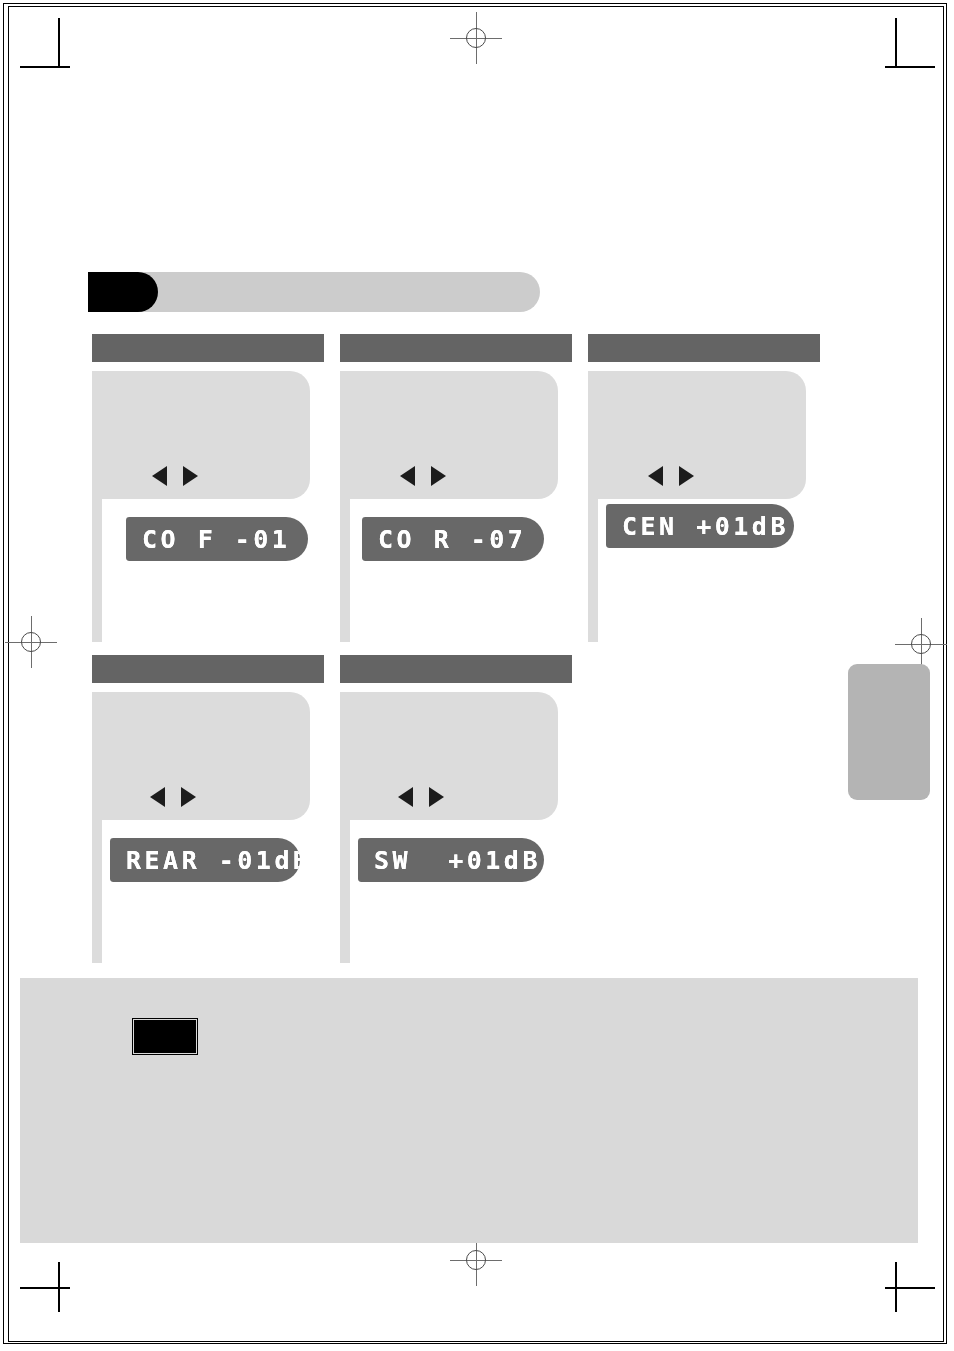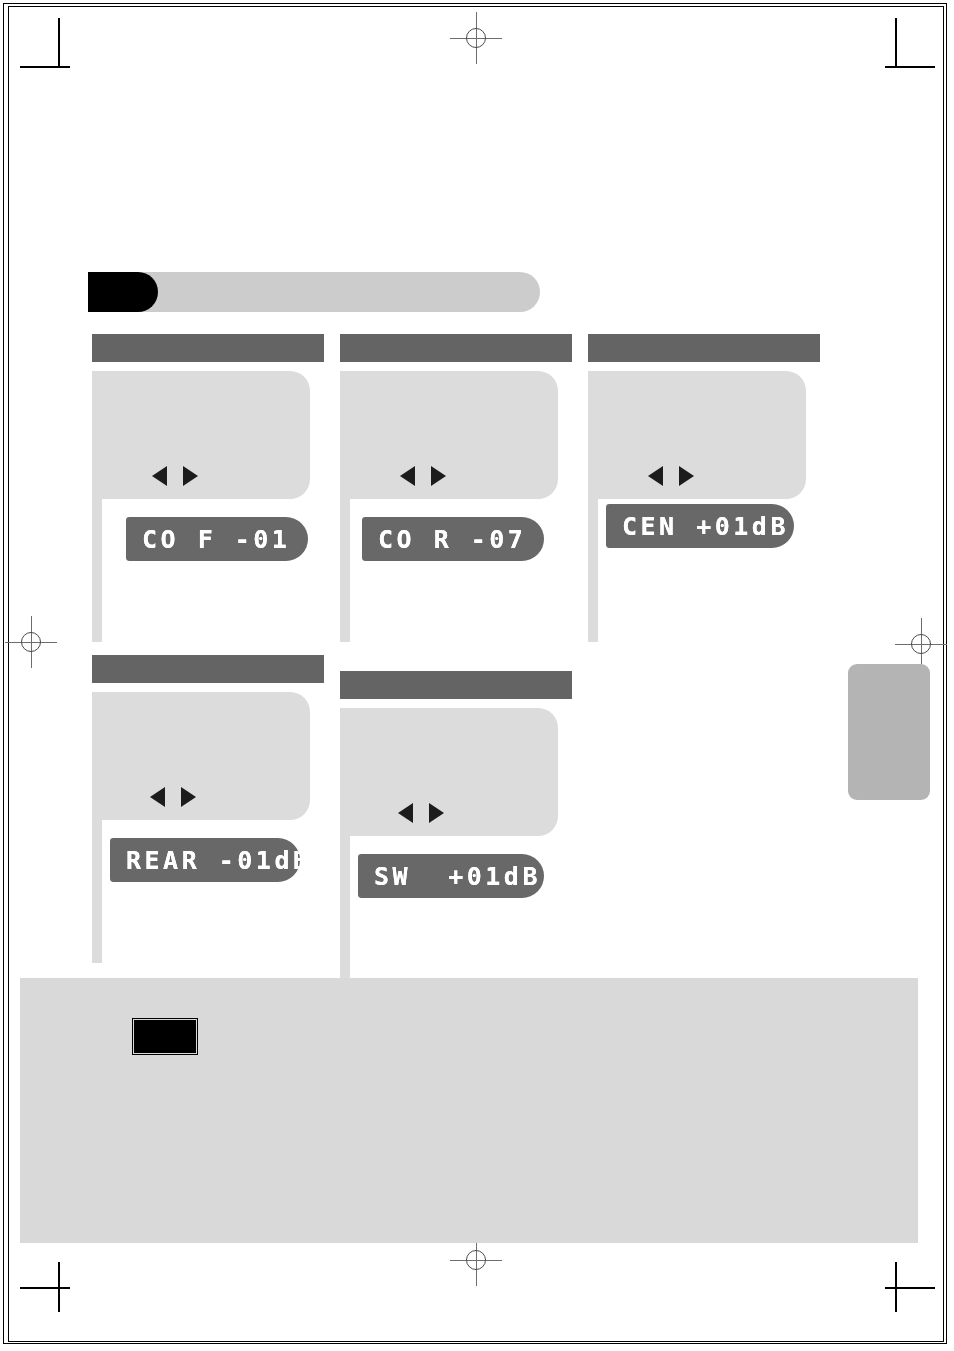--- a/index.html
+++ b/index.html
@@ -324,21 +324,21 @@
         <span class="tri-left"></span>
         <span class="tri-right"></span>
       </div>
     </div>
     <div class="connector" style="left:0px; top:160px; height:148px;"></div>
     <div class="lcd" style="left:18px; top:183px; width:190px; height:44px;">
       <span class="lcd-text">REAR -01dB</span>
     </div>
   </div>
 
-  <div class="step" style="left:340px; top:655px; width:236px; height:310px;margin-top:16px;">
+  <div class="step" style="left:340px; top:655px; width:236px; height:310px;">
     <div class="step-header" style="width:232px;"></div>
     <div class="step-body" style="top:37px; width:218px; height:128px;">
       <div class="step-text"></div>
       <div class="arrows" style="left:58px; top:95px;">
         <span class="tri-left"></span>
         <span class="tri-right"></span>
       </div>
     </div>
     <div class="connector" style="left:0px; top:160px; height:148px;"></div>
     <div class="lcd" style="left:18px; top:183px; width:186px; height:44px;">

